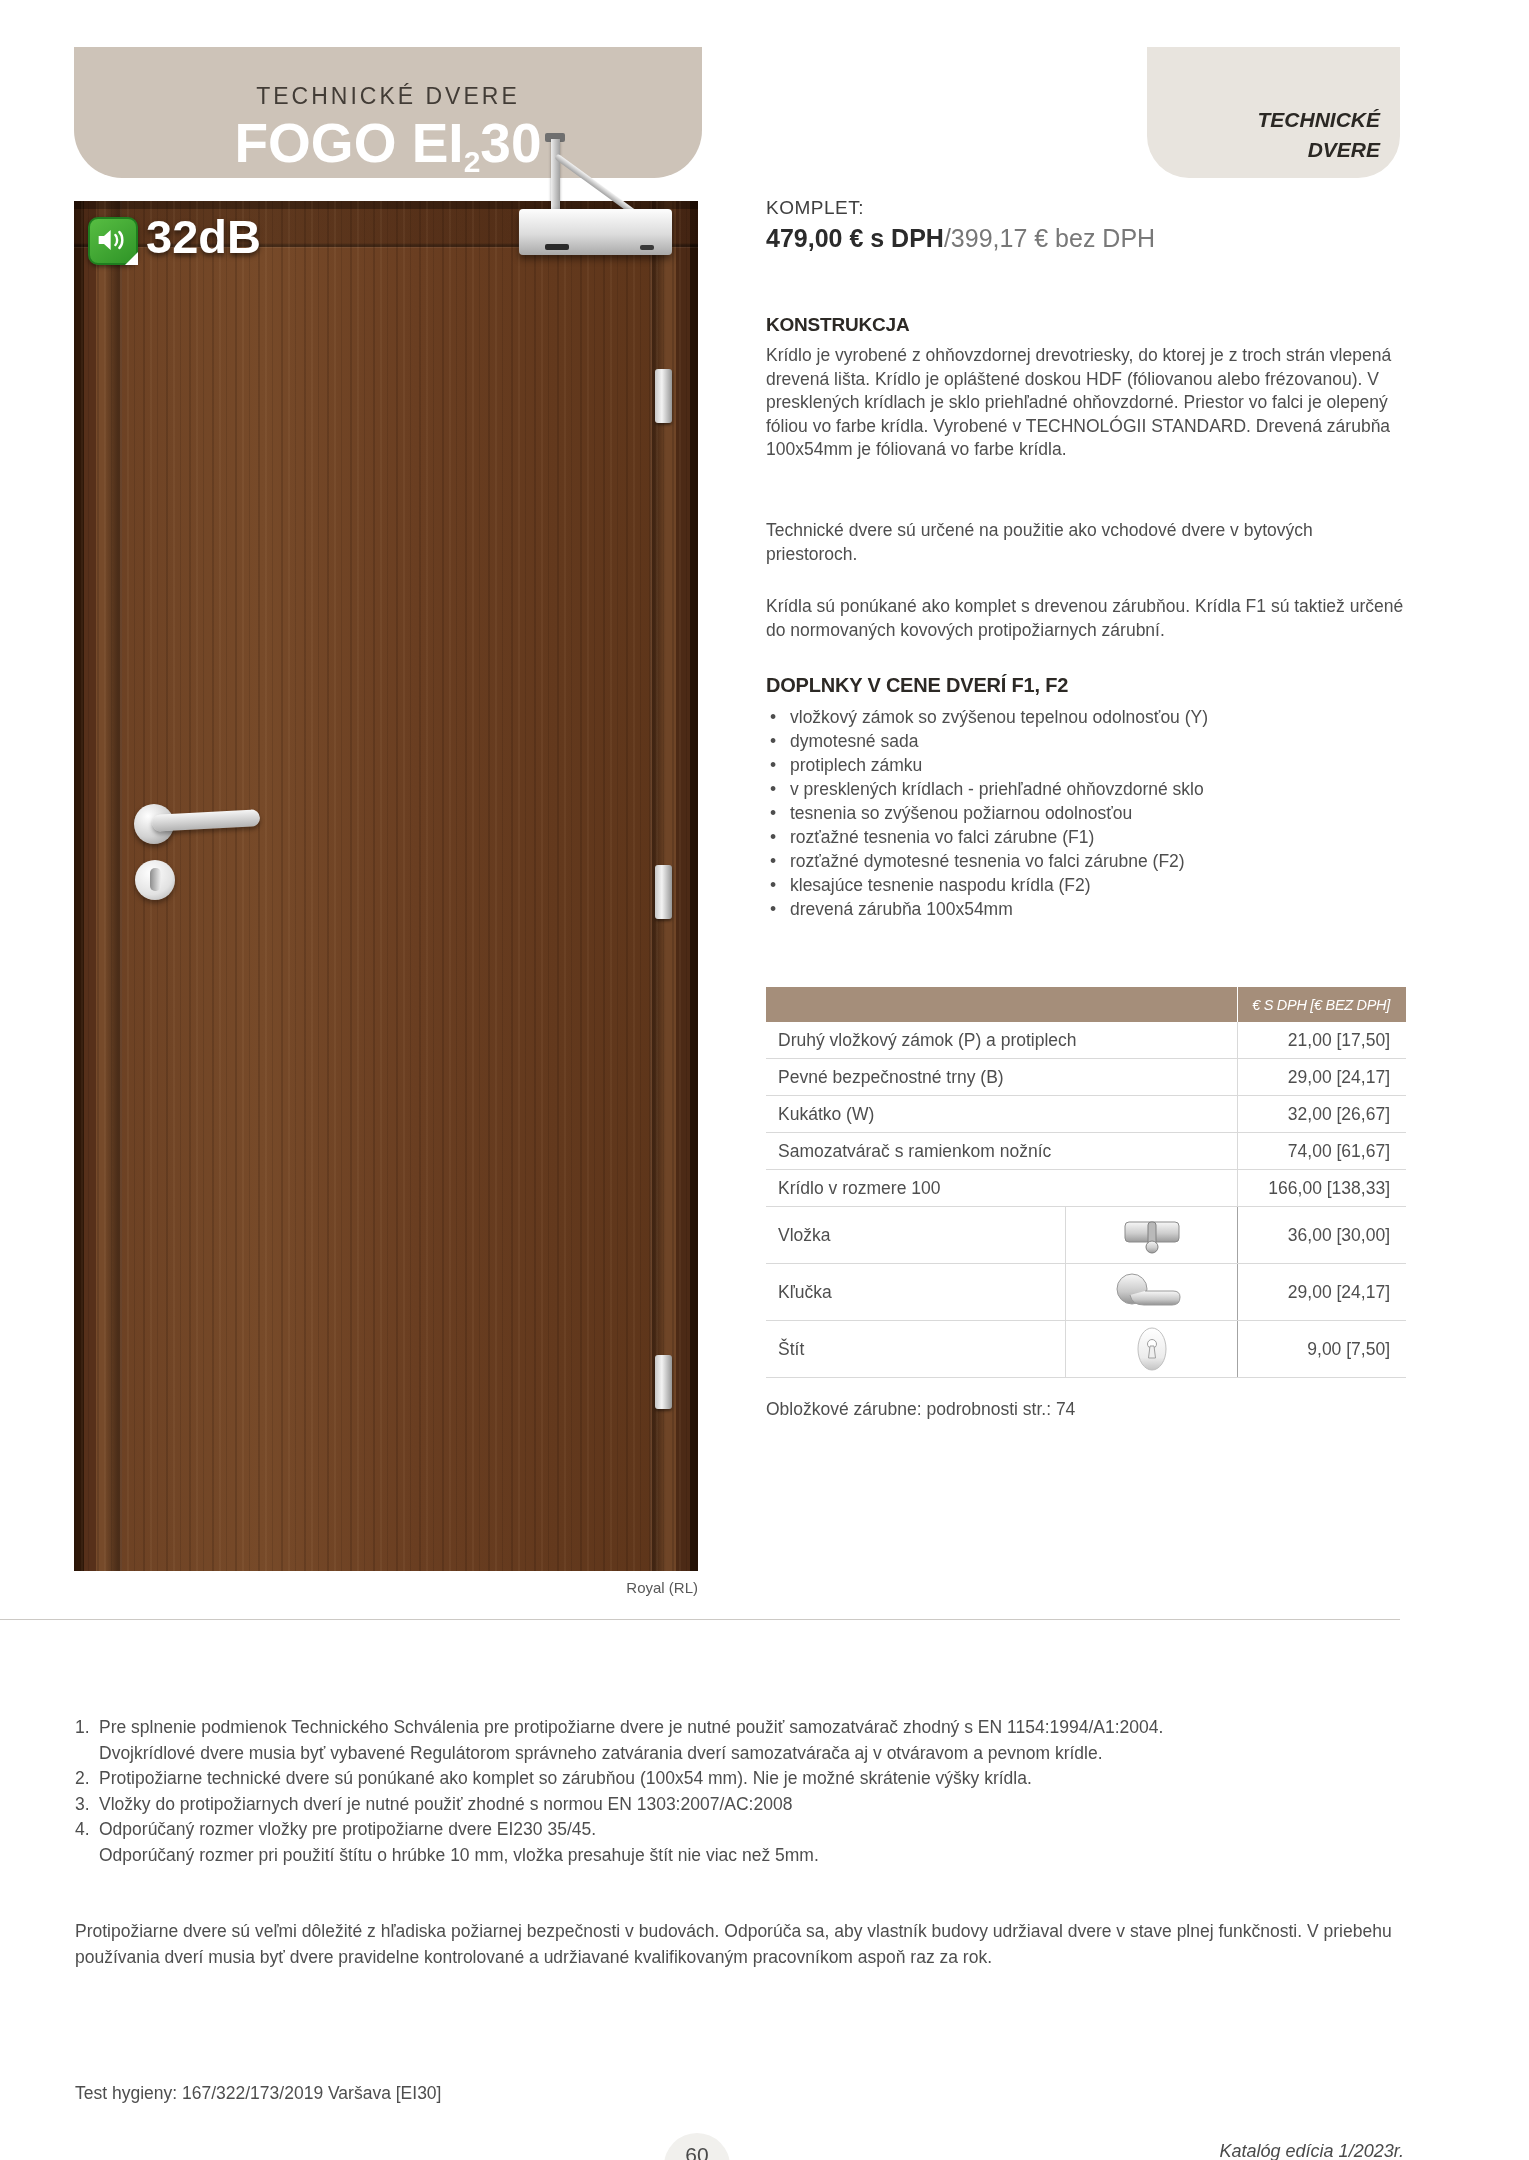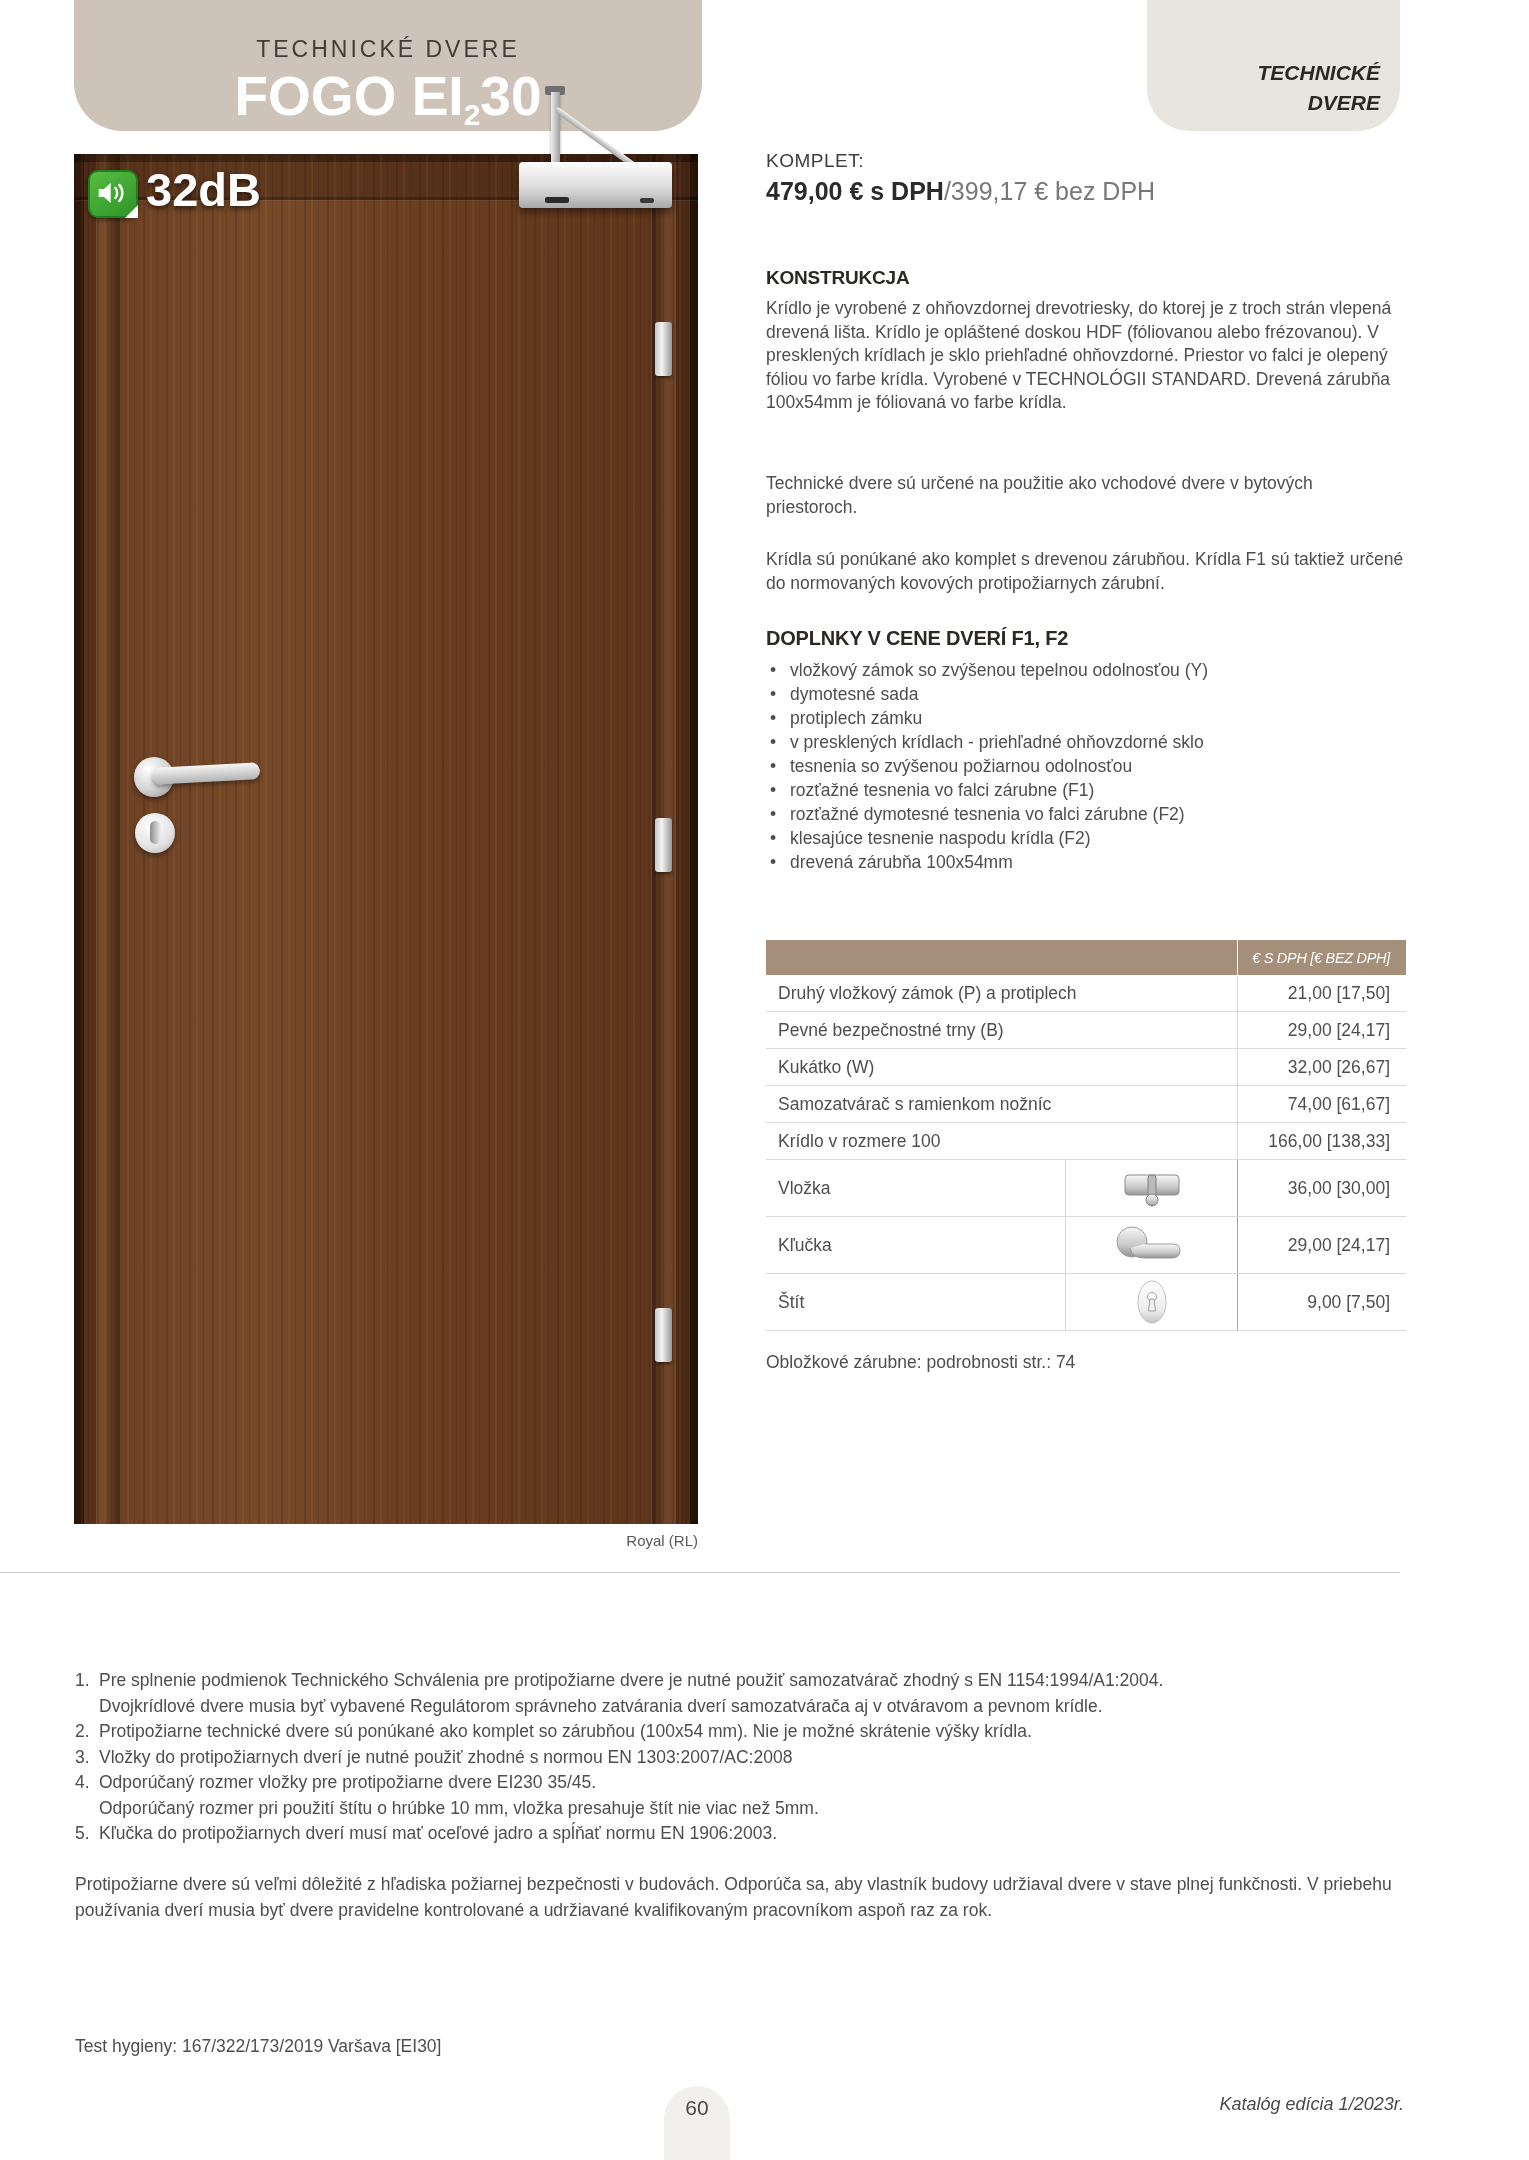--- a/index.html
+++ b/index.html
@@ -1,20 +1,20 @@
 <!DOCTYPE html>
 <html><head>
 <meta charset="utf-8">
 <style>
   html,body{margin:0;padding:0;}
   body{
     width:1529px;height:2160px;position:relative;background:#ffffff;
     font-family:"Liberation Sans", sans-serif;color:#4a4a4a;overflow:hidden;
   }
-  .abs{position:absolute;}
+  .abs{position:absolute;margin-top:47px;}
 
   
   .header-box{
     left:74px;top:0;width:628px;height:131px;background:#cdc3b8;
     border-radius:0 0 48px 48px;text-align:center;
   }
   .header-kicker{
     margin-top:36px;font-size:23px;letter-spacing:3px;color:#423c36;
   }
   .header-title{
@@ -337,21 +337,20 @@
   <div class="oblozkove">Obložkové zárubne: podrobnosti str.: 74</div>
 </div>
 
 <div class="abs notes">
   <div class="note-line"><span class="pfx">1.</span><span>Pre splnenie podmienok Technického Schválenia pre protipožiarne dvere je nutné použiť samozatvárač zhodný s EN 1154:1994/A1:2004.</span></div>
   <div class="note-line"><span class="pfx"></span><span>Dvojkrídlové dvere musia byť vybavené Regulátorom správneho zatvárania dverí samozatvárača aj v otváravom a pevnom krídle.</span></div>
   <div class="note-line"><span class="pfx">2.</span><span>Protipožiarne technické dvere sú ponúkané ako komplet so zárubňou (100x54 mm). Nie je možné skrátenie výšky krídla.</span></div>
   <div class="note-line"><span class="pfx">3.</span><span>Vložky do protipožiarnych dverí je nutné použiť zhodné s normou EN 1303:2007/AC:2008</span></div>
   <div class="note-line"><span class="pfx">4.</span><span>Odporúčaný rozmer vložky pre protipožiarne dvere EI230 35/45.</span></div>
   <div class="note-line"><span class="pfx"></span><span>Odporúčaný rozmer pri použití štítu o hrúbke 10 mm, vložka presahuje štít nie viac než 5mm.</span></div>
-  <div class="note-line"><span class="pfx">5.</span><span>Kľučka do protipožiarnych dverí musí mať oceľové jadro a spĺňať normu EN 1906:2003.</span></div>
 </div>
 
 <div class="abs closing">Protipožiarne dvere sú veľmi dôležité z hľadiska požiarnej bezpečnosti v budovách. Odporúča sa, aby vlastník budovy udržiaval dvere v stave plnej funkčnosti. V priebehu používania dverí musia byť dvere pravidelne kontrolované a udržiavané kvalifikovaným pracovníkom aspoň raz za rok.</div>
 <div class="abs hygiene">Test hygieny: 167/322/173/2019 Varšava [EI30]</div>
 
 <div class="abs page-tab">
   <div class="page-num">60</div>
 </div>
 <div class="abs edition">Katalóg edícia 1/2023r.</div>
 

